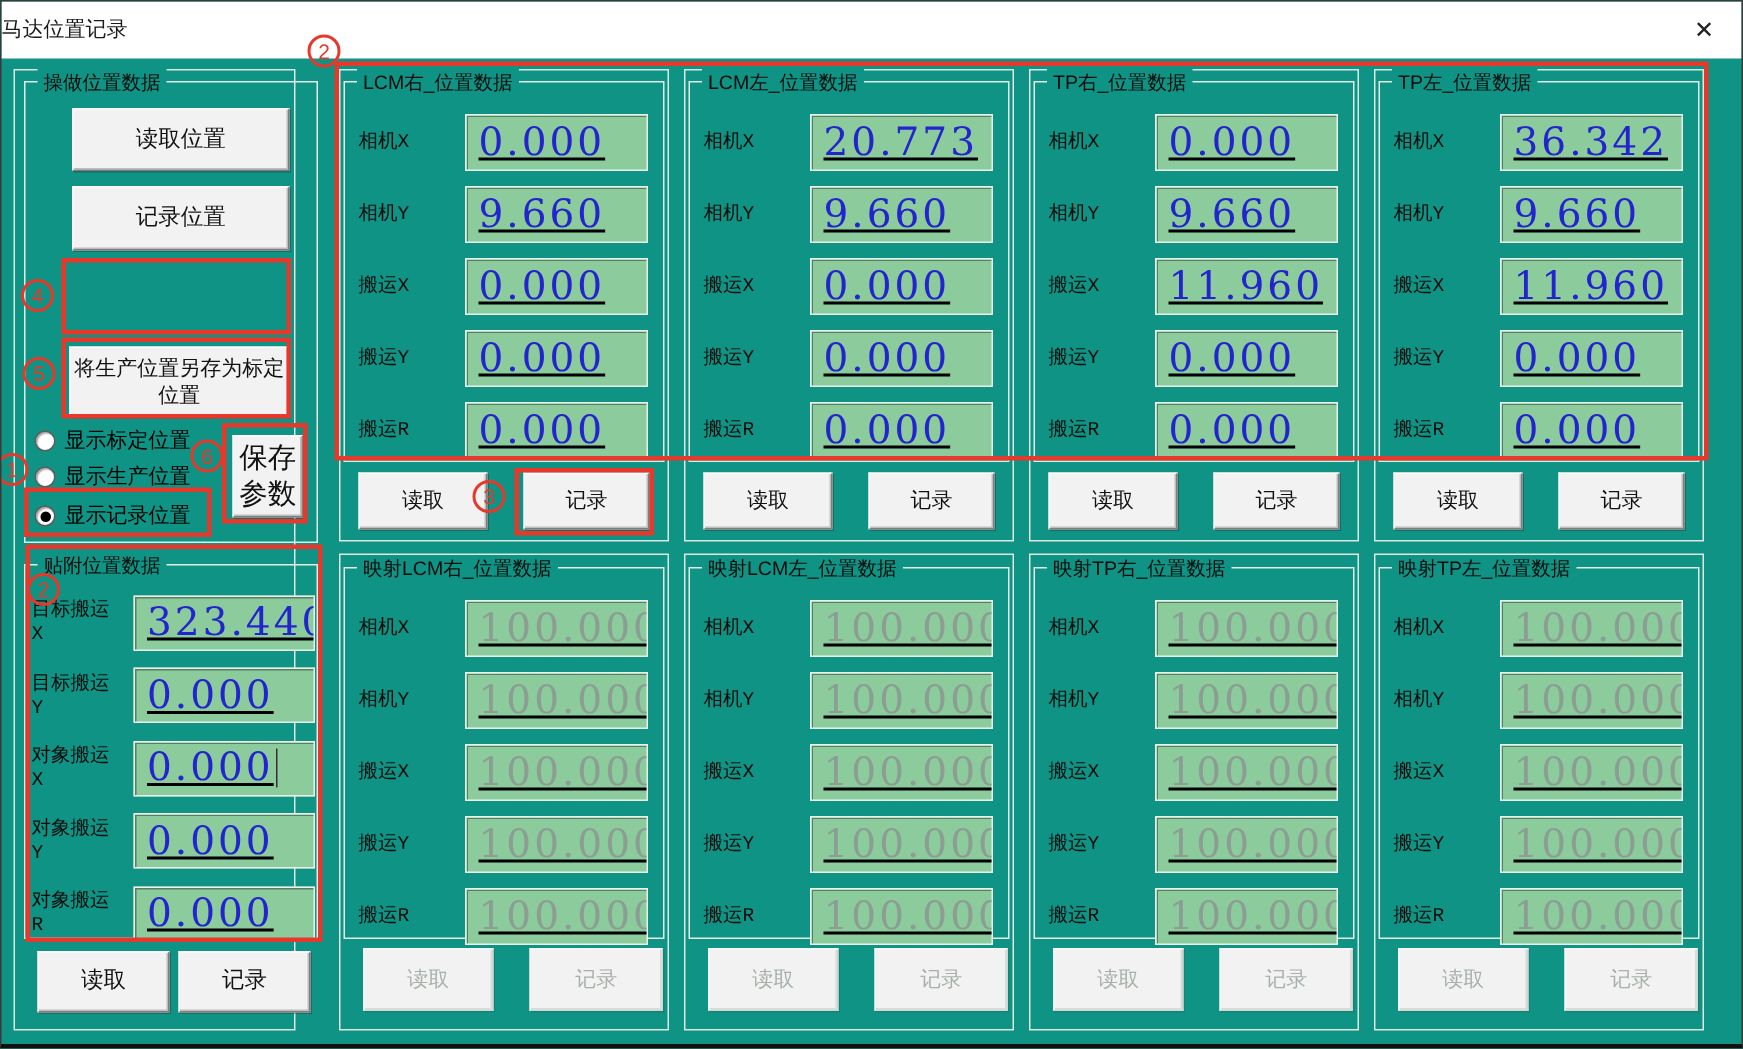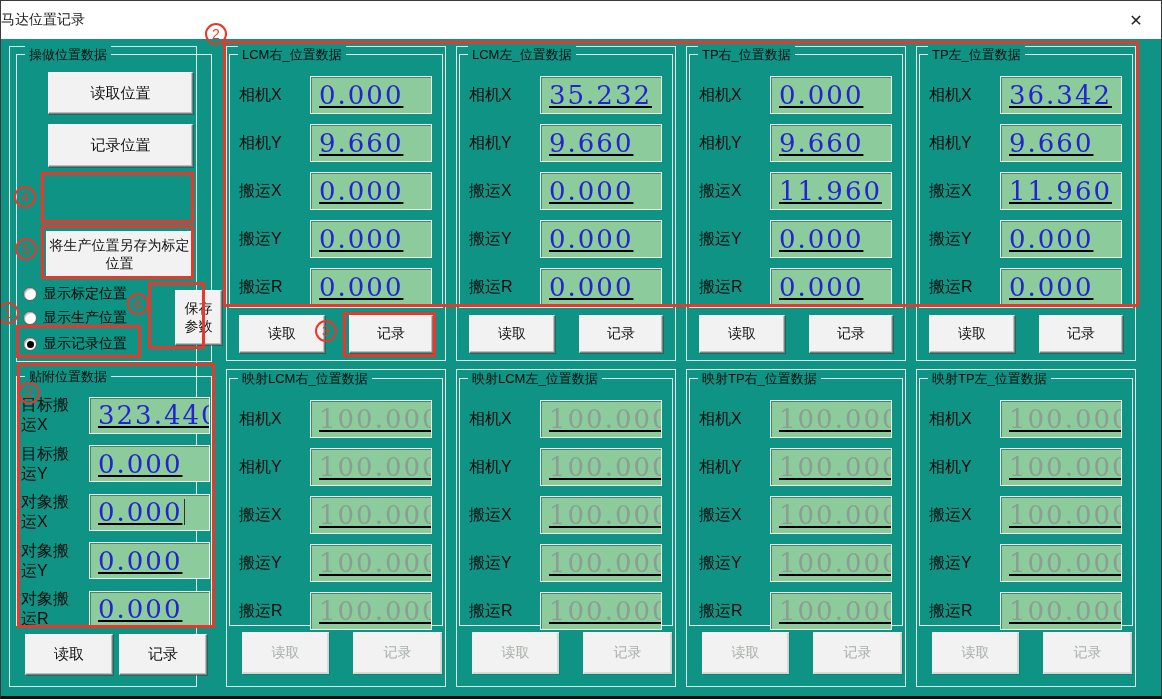--- a/index.html
+++ b/index.html
@@ -31,21 +31,21 @@
     position:absolute; border:1px solid #E3EDE8;
   }
   .group-title {
     position:absolute; top:-9px; left:8px; padding:0 4px;
     background:#0F9384; font-size:13px; color:#0b0b0b; white-space:nowrap;
   }
 
   
   .rows { margin-top:16px; }
   .field-row { display:flex; align-items:center; height:48px; }
-  .field-label { flex:0 0 80px; padding-left:9px; font-size:16px; color:#0b0b0b; line-height:1.25; }
+  .field-label { flex:0 0 80px; padding-left:9px; font-size:13px; color:#0b0b0b; line-height:1.25;font-family:Liberation Mono, monospace; }
   .field-box {
     width:122px; height:38px; background:#8BCB9C;
     border:1px solid #EAF2EC;
     box-shadow: inset 1px 1px 0 rgba(50,75,62,.6);
     display:flex; align-items:center; overflow:hidden;text-decoration:underline;
   }
   .field-value {
     padding-left:8px; font-family:"DejaVu Serif", serif;
     font-size:26px; color:#2424CE; letter-spacing:2px; white-space:nowrap;
   }
@@ -64,21 +64,21 @@
   .btn.disabled { color:#A9B0AA; border-color:#cfd6d1; border-top-color:#f6f8f6; border-left-color:#f6f8f6;
     box-shadow: inset -1px -1px 0 #d6dcd7, 1px 1px 0 rgba(40,40,40,.15); }
 
   
   .left-panel { left:8px; top:45px; width:188px; height:641px; }
   .op-group   { left:6px; top:7px; width:196px; height:308px; }
   .btn-readpos   { left:31px; top:17px;  width:145px; height:42px; font-size:15px; }
   .btn-recpos    { left:31px; top:69px;  width:145px; height:43px; font-size:15px; }
   .btn-saveprod  { left:29px; top:123px; width:147px; height:44px; font-size:14px; }
   .btn-savecal   { left:29px; top:176px; width:147px; height:47px; font-size:14px; }
-  .btn-saveparam { left:138px; top:235px; width:47px; height:55px; font-size:14px;margin-left:20px; }
+  .btn-saveparam { left:138px; top:235px; width:47px; height:55px; font-size:19px; }
   .radio-row { position:absolute; left:6px; display:flex; align-items:center; height:18px; }
   .radio-row .rlabel { font-size:14px; color:#000000; margin-left:6px; white-space:nowrap; }
   .radio {
     width:14px; height:14px; border-radius:50%;
     background:#fff; border:1px solid #5c5c5c;
     box-shadow: inset 1px 1px 1px rgba(0,0,0,.35);
     display:flex; align-items:center; justify-content:center;
   }
   .radio .dot { width:7px; height:7px; border-radius:50%; background:transparent; }
   .radio-row.checked .dot { background:#000; }
@@ -247,21 +247,21 @@
     <button class="btn btn-read">读取</button>
     <button class="btn btn-record">记录</button>
   </div>
     <div class="panel col col-top" style="left: 455px;">
     <div class="groupbox">
       <span class="group-title">LCM左_位置数据</span>
       <div class="rows">
           <div class="field-row">
     <span class="field-label">相机X</span>
     <div class="field-box">
-              <span class="field-value">35.232</span>
+              <span class="field-value">20.773</span>
             </div>
   </div>
           <div class="field-row">
     <span class="field-label">相机Y</span>
     <div class="field-box">
               <span class="field-value">9.660</span>
             </div>
   </div>
           <div class="field-row">
     <span class="field-label">搬运X</span>

